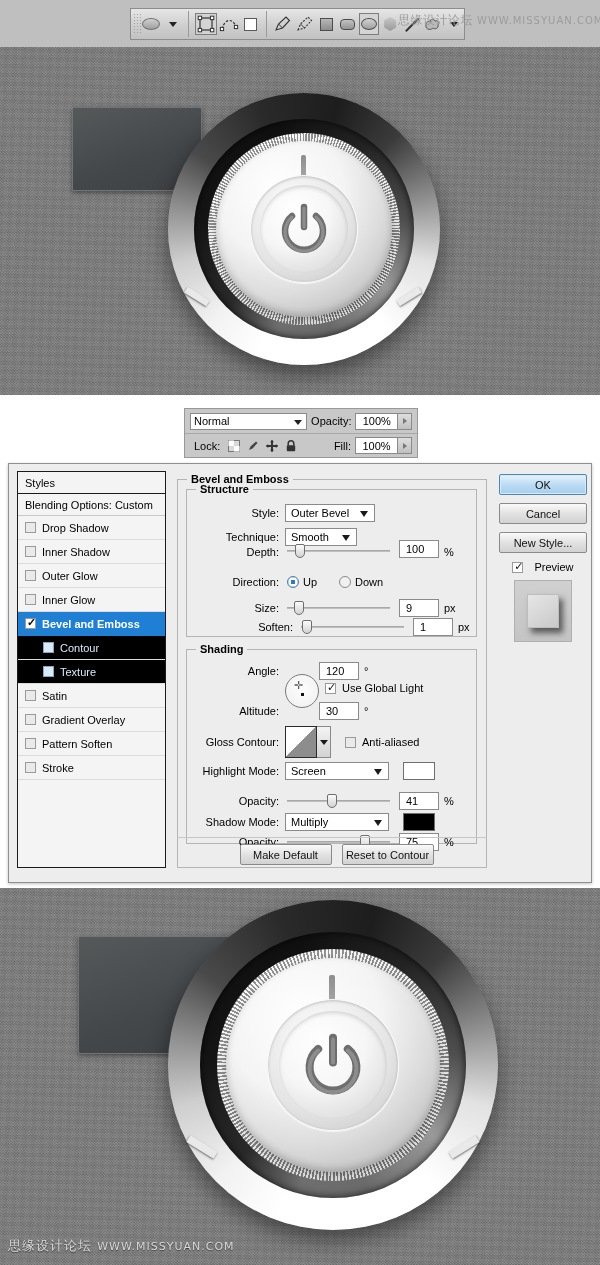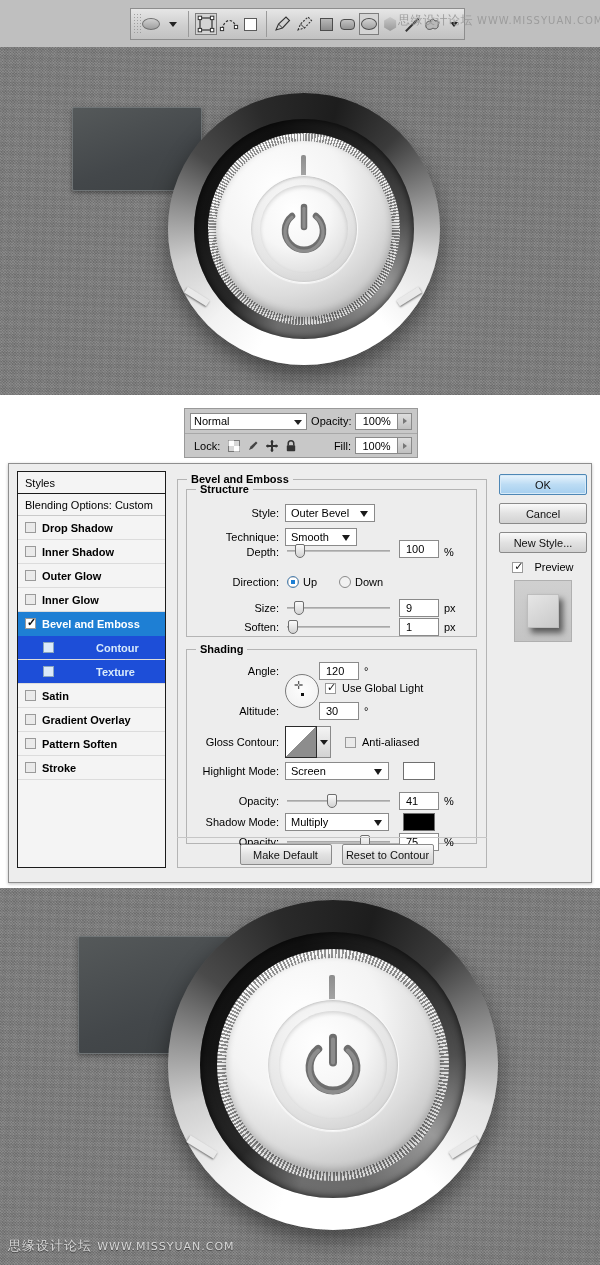--- a/index.html
+++ b/index.html
@@ -190,24 +190,24 @@
   .sp-head {
     height:22px; display:flex; align-items:center; padding-left:7px;
     border-bottom:1px solid #1b1b1b; background:#f4f4f4; font-size:11px;
   }
   .sp-sub {
     height:22px; display:flex; align-items:center; padding-left:7px;
     border-bottom:1px solid #c9c9c9; font-size:11px;
   }
   .sp-item {
     height:24px; display:flex; align-items:center; padding-left:7px;
-    border-bottom:1px solid #dcdcdc; font-size:11px;font-weight:bold;
+    border-bottom:1px solid #dcdcdc; font-size:11px;
   }
   .sp-item.sel { background:#1e7fd4; color:#fff; font-weight:bold; border-bottom-color:#1e7fd4; }
-  .sp-item.sub { padding-left:25px; background:#1d4ed8; color:#d8eafb;gap:36px; }
+  .sp-item.sub { padding-left:25px; background:#000000; color:#d8eafb; }
   .cbx {
     width:11px;height:11px;border:1px solid #9a9a9a;background:#fff;
     margin-right:6px; flex:none; position:relative;
   }
   .cbx.off { background:#eaeaea; }
   .cbx.on:after {
     content:"✓"; position:absolute; left:0; top:-3px; width:11px;
     text-align:center; font-size:11px; color:#111; line-height:13px;
   }
   .sp-item.sel .cbx { background:#fff; }
@@ -554,21 +554,21 @@
         <div class="frow" style="left:0; top:109px; width:285px;">
           <span class="flabel" style="width:92px">Size:</span>
           <div class="slider" style="width:103px; margin-left:8px">
             <div class="track"></div>
             <div class="thumb" style="left:7px"></div>
           </div>
           <div class="tfield" style="width:40px; margin-left:9px">9</div>
           <span class="unit">px</span>
         </div>
 
-        <div class="frow" style="left:0; top:128px; width:285px;">
+        <div class="frow" style="left:14px; top:128px; width:285px;">
           <span class="flabel" style="width:92px">Soften:</span>
           <div class="slider" style="width:103px; margin-left:8px">
             <div class="track"></div>
             <div class="thumb" style="left:1px"></div>
           </div>
           <div class="tfield" style="width:40px; margin-left:9px">1</div>
           <span class="unit">px</span>
         </div>
       </div>
 

